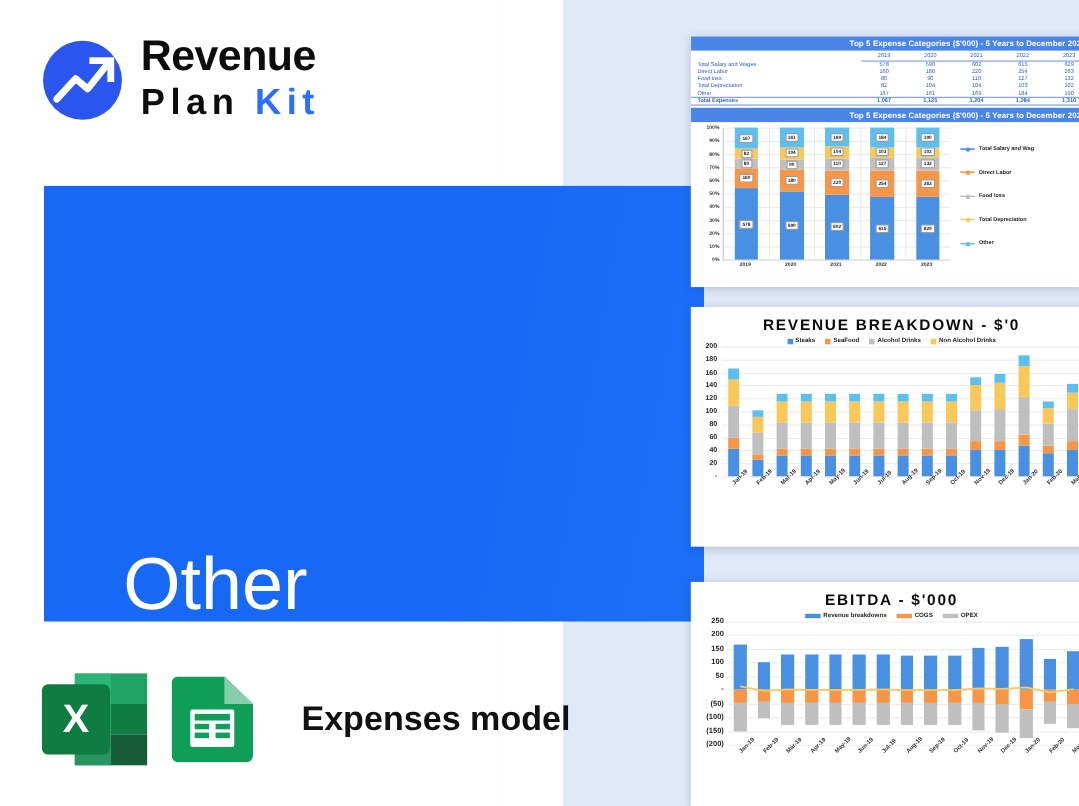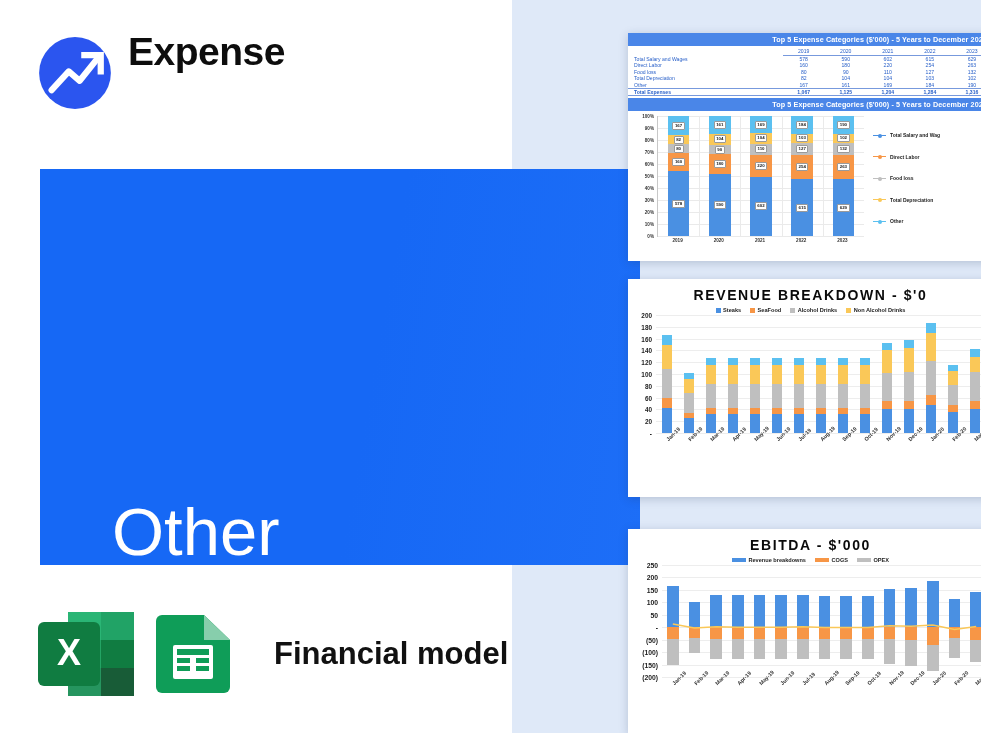--- a/index.html
+++ b/index.html
@@ -156,21 +156,22 @@
 <div id="bg-panel-light"></div>
 <div id="bg-panel-white-top"></div>
 
 <div id="logo-block">
   <svg id="logo-mark" viewBox="0 0 100 100">
     <circle cx="50" cy="50" r="46" fill="#2b55ef"></circle>
     <path d="M20 72 L42 48 L56 60 L80 30" stroke="#ffffff" stroke-width="8" fill="none" stroke-linecap="round" stroke-linejoin="round"></path>
     <path d="M62 27 L83 27 L83 48" stroke="#ffffff" stroke-width="8" fill="none" stroke-linecap="square" stroke-linejoin="miter"></path>
   </svg>
   <div id="logo-text">
-    <div class="logo-line1">Expense</div>
+    <div class="logo-line1">Revenue</div>
+    <div class="logo-line2"><span>Plan </span><span class="logo-kit">Kit</span></div>
   </div>
 </div>
 
 <div id="title-block">
   <div id="title-text">Other</div>
 </div>
 
 <div id="footer-row">
   <svg id="excel-icon" viewBox="0 0 96 84">
     <rect x="30" y="0" width="66" height="28" fill="#21a366"></rect>
@@ -183,21 +184,21 @@
   <svg id="sheets-icon" viewBox="0 0 74 78">
     <path d="M6 0 H48 L74 25 V72 A6 6 0 0 1 68 78 H6 A6 6 0 0 1 0 72 V6 A6 6 0 0 1 6 0 Z" fill="#0f9d58"></path>
     <path d="M48 0 L74 25 H48 Z" fill="#87ceac"></path>
     <rect x="17" y="30" width="40" height="34" rx="2" fill="#ffffff"></rect>
     <rect x="21" y="34" width="32" height="6" fill="#0f9d58"></rect>
     <rect x="21" y="43" width="13" height="5" fill="#0f9d58"></rect>
     <rect x="40" y="43" width="13" height="5" fill="#0f9d58"></rect>
     <rect x="21" y="51" width="13" height="5" fill="#0f9d58"></rect>
     <rect x="40" y="51" width="13" height="5" fill="#0f9d58"></rect>
   </svg>
-  <div id="footer-label">Financial model</div>
+  <div id="footer-label">Expenses model</div>
 </div>
 
 <div class="card" id="card-expenses">
   <div class="xl-bar">Top 5 Expense Categories ($'000) - 5 Years to December 2023</div>
   <table id="expense-table">
     <thead>
         <tr>
           <th style="border-bottom: none;"></th>
           <th>2019</th>
           <th>2020</th>

